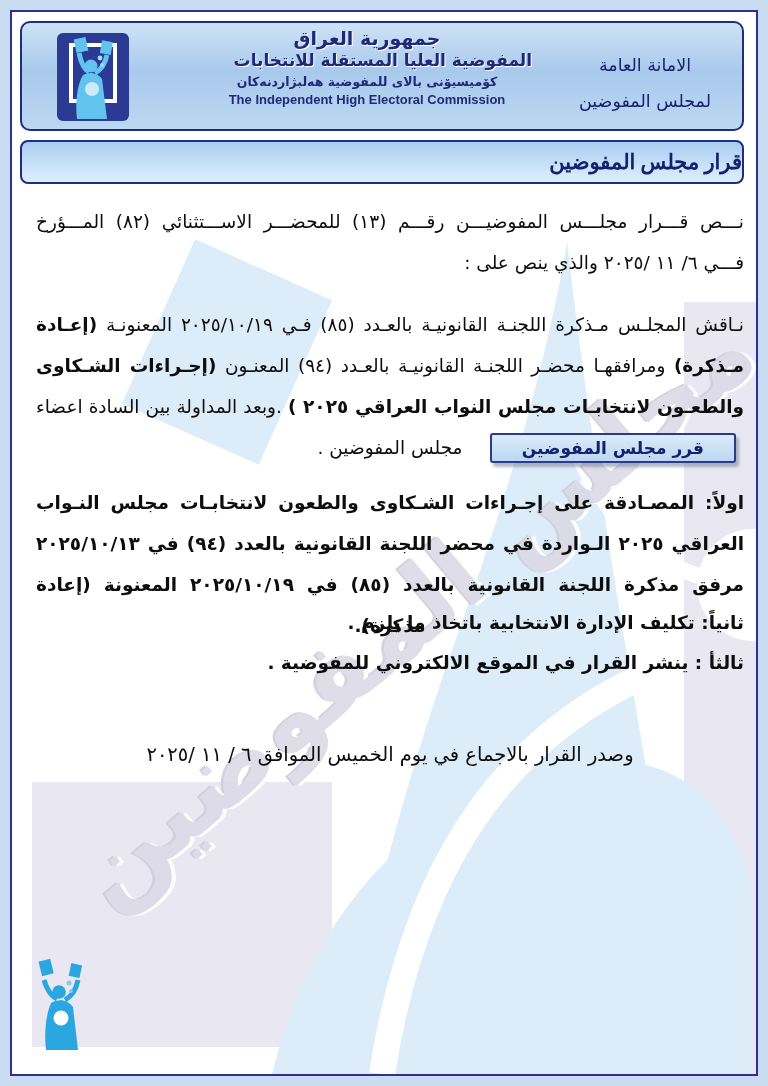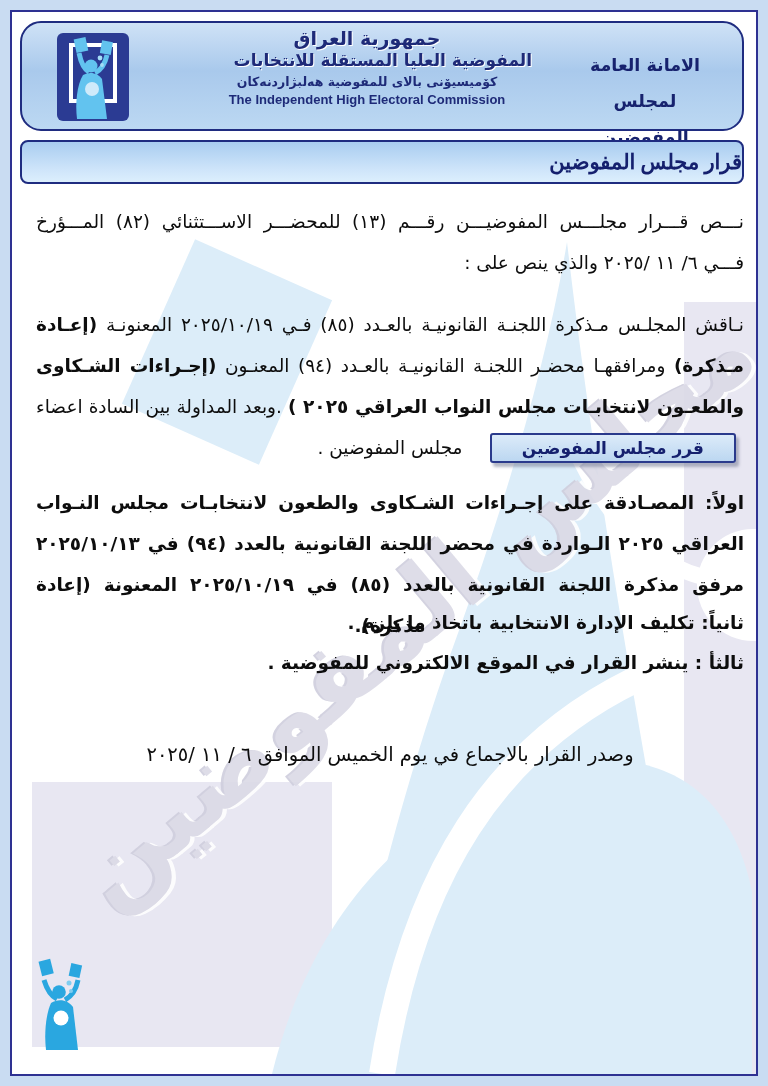--- a/index.html
+++ b/index.html
@@ -24,38 +24,38 @@
     z-index:1; transform:rotate(-40deg);
     direction:rtl; white-space:nowrap;
     font-size:100px; font-weight:bold; letter-spacing:2px;
     color:#dbdae6;
     text-shadow:3px 3px 0 #ffffff, -2px -2px 0 #cfcedd;
     opacity:.9;
   }
   
   .header-box {
     position:absolute; left:8px; top:9px; width:724px; height:110px;
-    border:2px solid #1f2c80; border-radius:21px;
+    border:2px solid #1f2c80; border-radius:10px;
     background:linear-gradient(180deg,#cfe2f6 0%,#a9c9ec 45%,#bcd8f2 100%);
     z-index:3;
   }
   .hdr-logo { position:absolute; left:35px; top:10px; width:72px; height:88px; }
   .hdr-center {
     position:absolute; left:180px; top:4px; width:330px; height:102px;
     text-align:center; color:#1e2a78; direction:rtl;
   }
   .cal1 { font-size:19px; font-weight:bold; text-shadow:1px 1px 0 #ffffff; }
   .cal2 { font-size:17px; font-weight:bold; text-shadow:1px 1px 0 #ffffff; margin-top:1px;text-align:right; }
   .ku   { font-size:12.5px; font-weight:bold; margin-top:4px; }
   .en   { font-size:13px; font-weight:bold; direction:ltr; margin-top:3px;
           font-family:"Liberation Sans","DejaVu Sans",sans-serif; }
   .hdr-right {
     position:absolute; right:22px; top:24px; width:150px;
     text-align:center; direction:rtl;
-    color:#17226e; font-size:17.5px; font-weight:bold; line-height:36px;
+    color:#17226e; font-size:17.5px; font-weight:normal; line-height:36px;
   }
   
   .banner {
     position:absolute; left:8px; top:128px; width:724px; height:44px;
     border:2px solid #1f2c80; border-radius:8px;
     background:linear-gradient(180deg,#a9cdf0 0%,#cfe5fa 70%,#dceffd 100%);
     display:flex; align-items:center; justify-content:flex-end;
     z-index:3;
     font-family:Liberation Serif, serif;
   }

